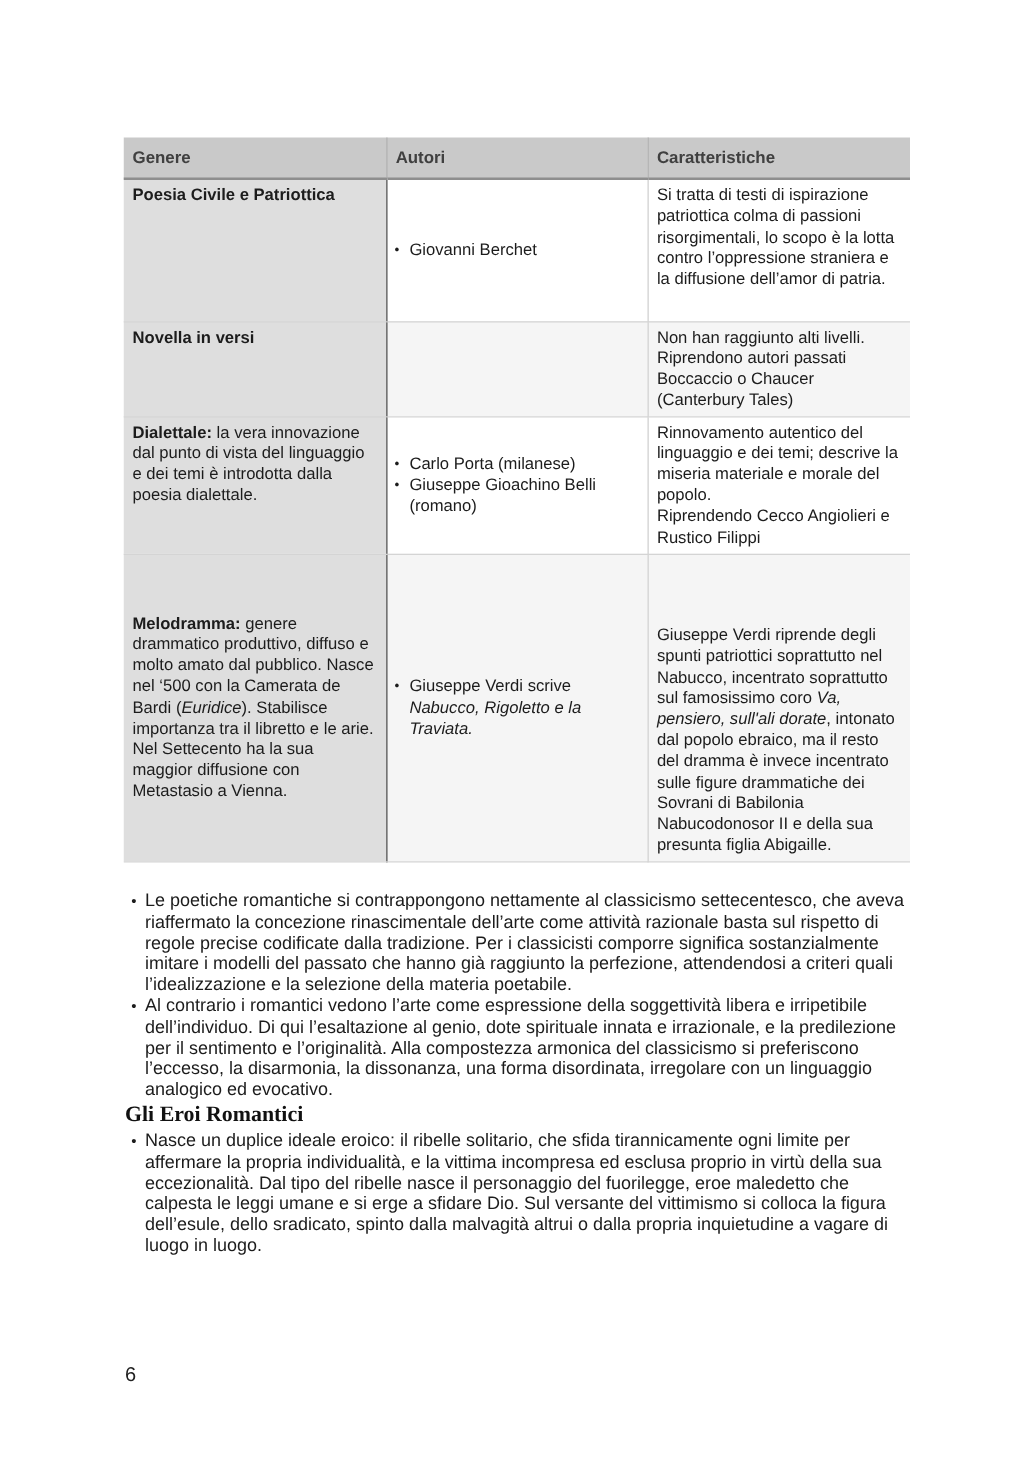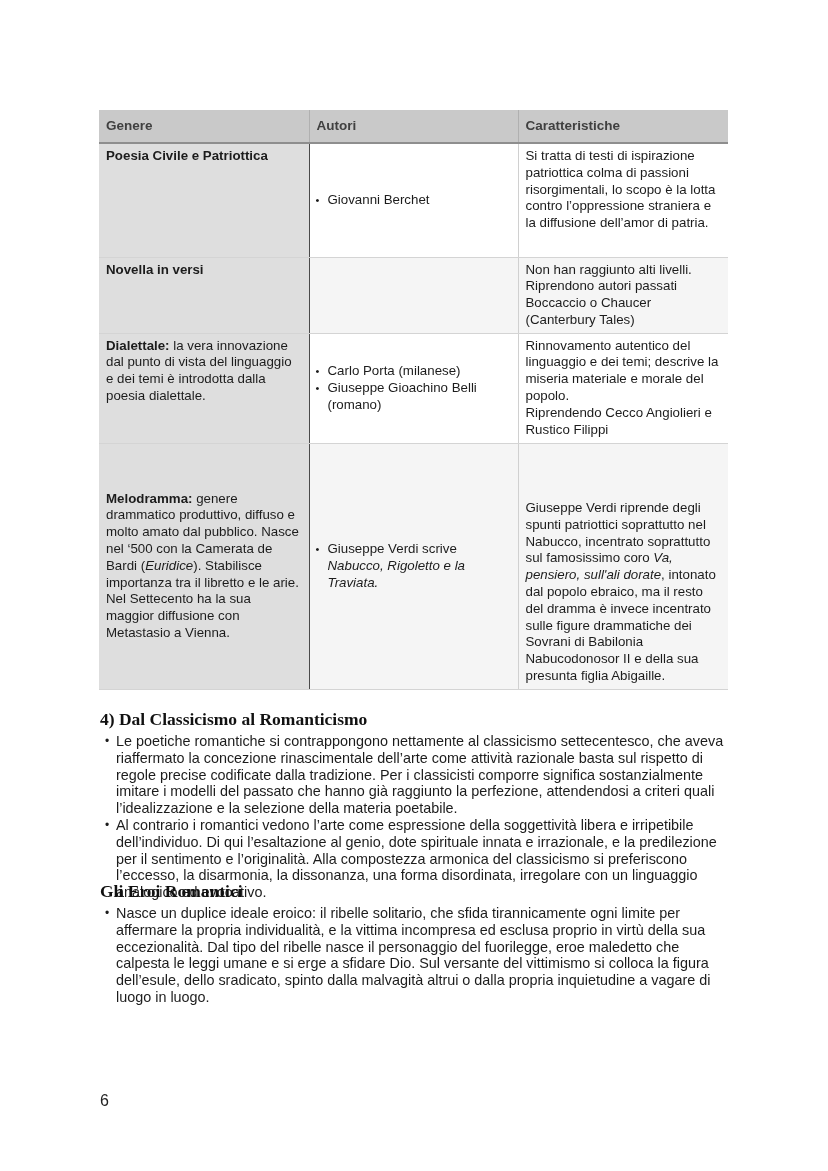--- a/index.html
+++ b/index.html
@@ -116,21 +116,20 @@
           </ul>
         </td>
         <td class="car" style="vertical-align:bottom;">
           <span>Giuseppe Verdi riprende degli spunti patriottici soprattutto nel Nabucco, incentrato soprattutto sul famosissimo coro </span><i>Va, pensiero, sull'ali dorate</i><span>, intonato dal popolo ebraico, ma il resto del dramma è invece incentrato sulle figure drammatiche dei Sovrani di Babilonia Nabucodonosor II e della sua presunta figlia Abigaille.</span>
         </td>
       </tr>
     </tbody>
   </table>
 
   <div class="section" style="top:709px;">
-    <h2 class="sec-title">4) Dal Classicismo al Romanticismo</h2>
     <ul class="bullets">
       <li>Le poetiche romantiche si contrappongono nettamente al classicismo settecentesco, che aveva riaffermato la concezione rinascimentale dell’arte come attività razionale basta sul rispetto di regole precise codificate dalla tradizione. Per i classicisti comporre significa sostanzialmente imitare i modelli del passato che hanno già raggiunto la perfezione, attendendosi a criteri quali l’idealizzazione e la selezione della materia poetabile.</li>
       <li>Al contrario i romantici vedono l’arte come espressione della soggettività libera e irripetibile dell’individuo. Di qui l’esaltazione al genio, dote spirituale innata e irrazionale, e la predilezione per il sentimento e l’originalità. Alla compostezza armonica del classicismo si preferiscono l’eccesso, la disarmonia, la dissonanza, una forma disordinata, irregolare con un linguaggio analogico ed evocativo.</li>
     </ul>
   </div>
 
   <div class="section" style="top:881px;">
     <h2 class="sec-title">Gli Eroi Romantici</h2>
     <ul class="bullets">
       <li>Nasce un duplice ideale eroico: il ribelle solitario, che sfida tirannicamente ogni limite per affermare la propria individualità, e la vittima incompresa ed esclusa proprio in virtù della sua eccezionalità. Dal tipo del ribelle nasce il personaggio del fuorilegge, eroe maledetto che calpesta le leggi umane e si erge a sfidare Dio. Sul versante del vittimismo si colloca la figura dell’esule, dello sradicato, spinto dalla malvagità altrui o dalla propria inquietudine a vagare di luogo in luogo.</li>

